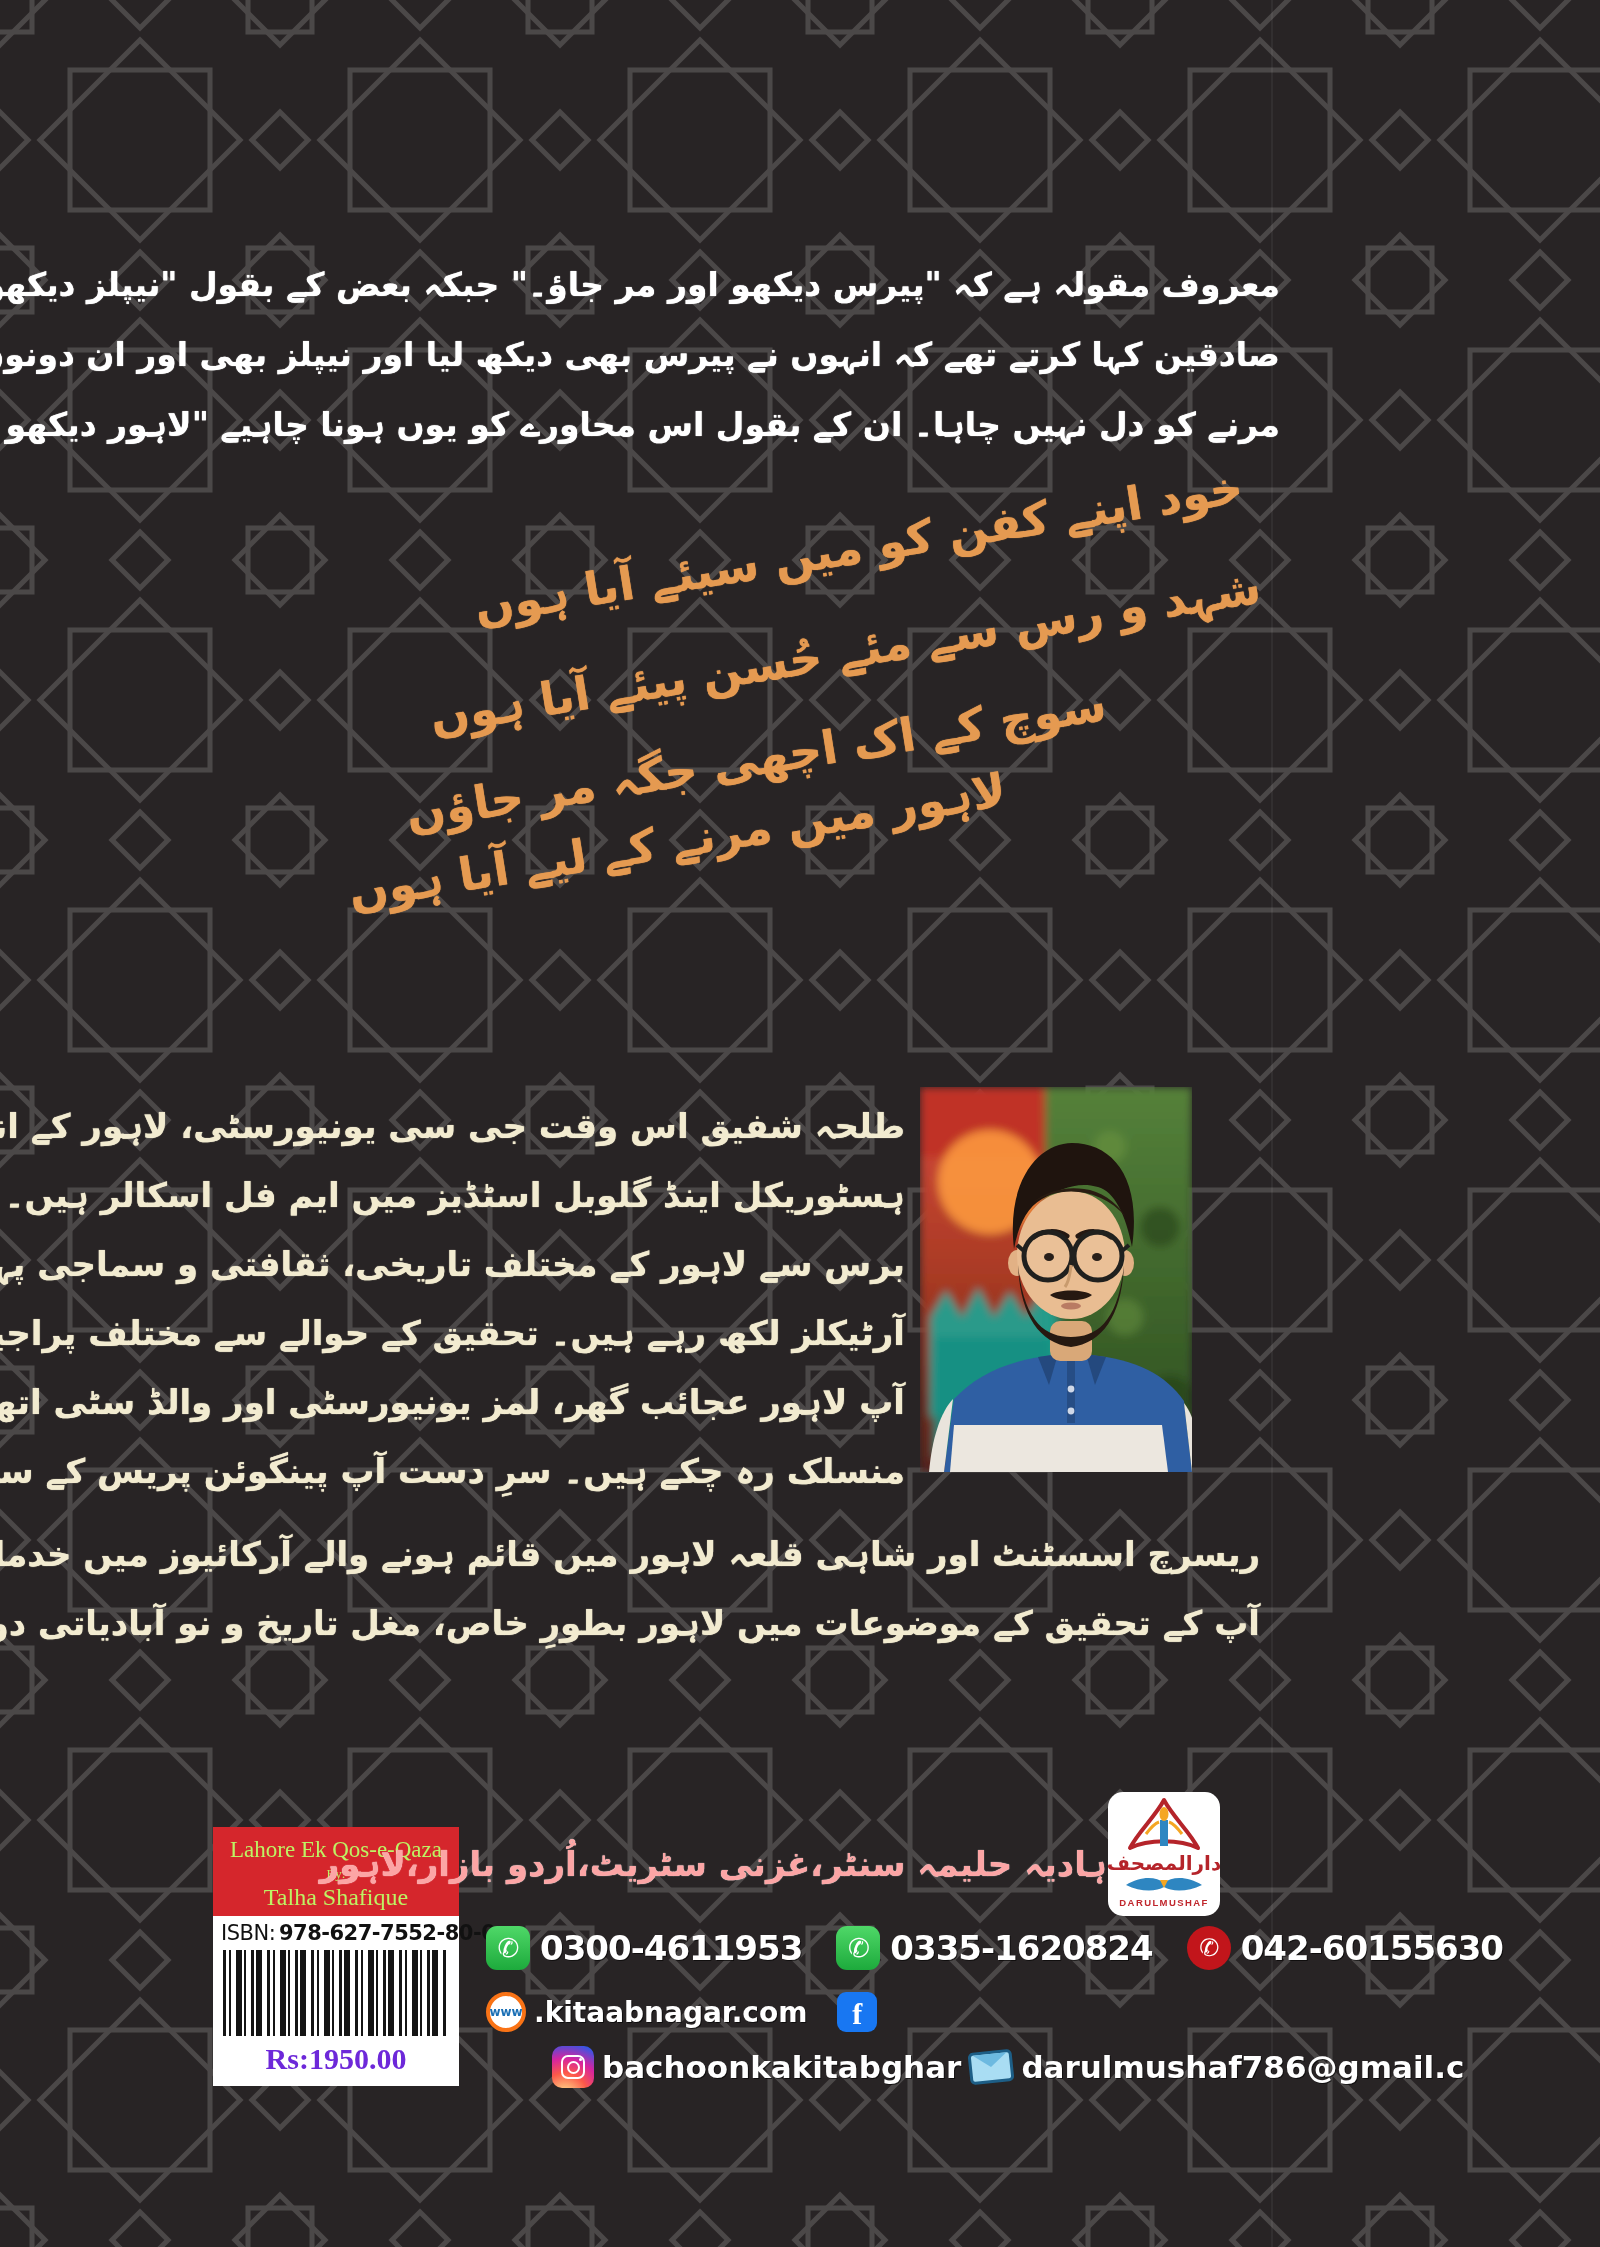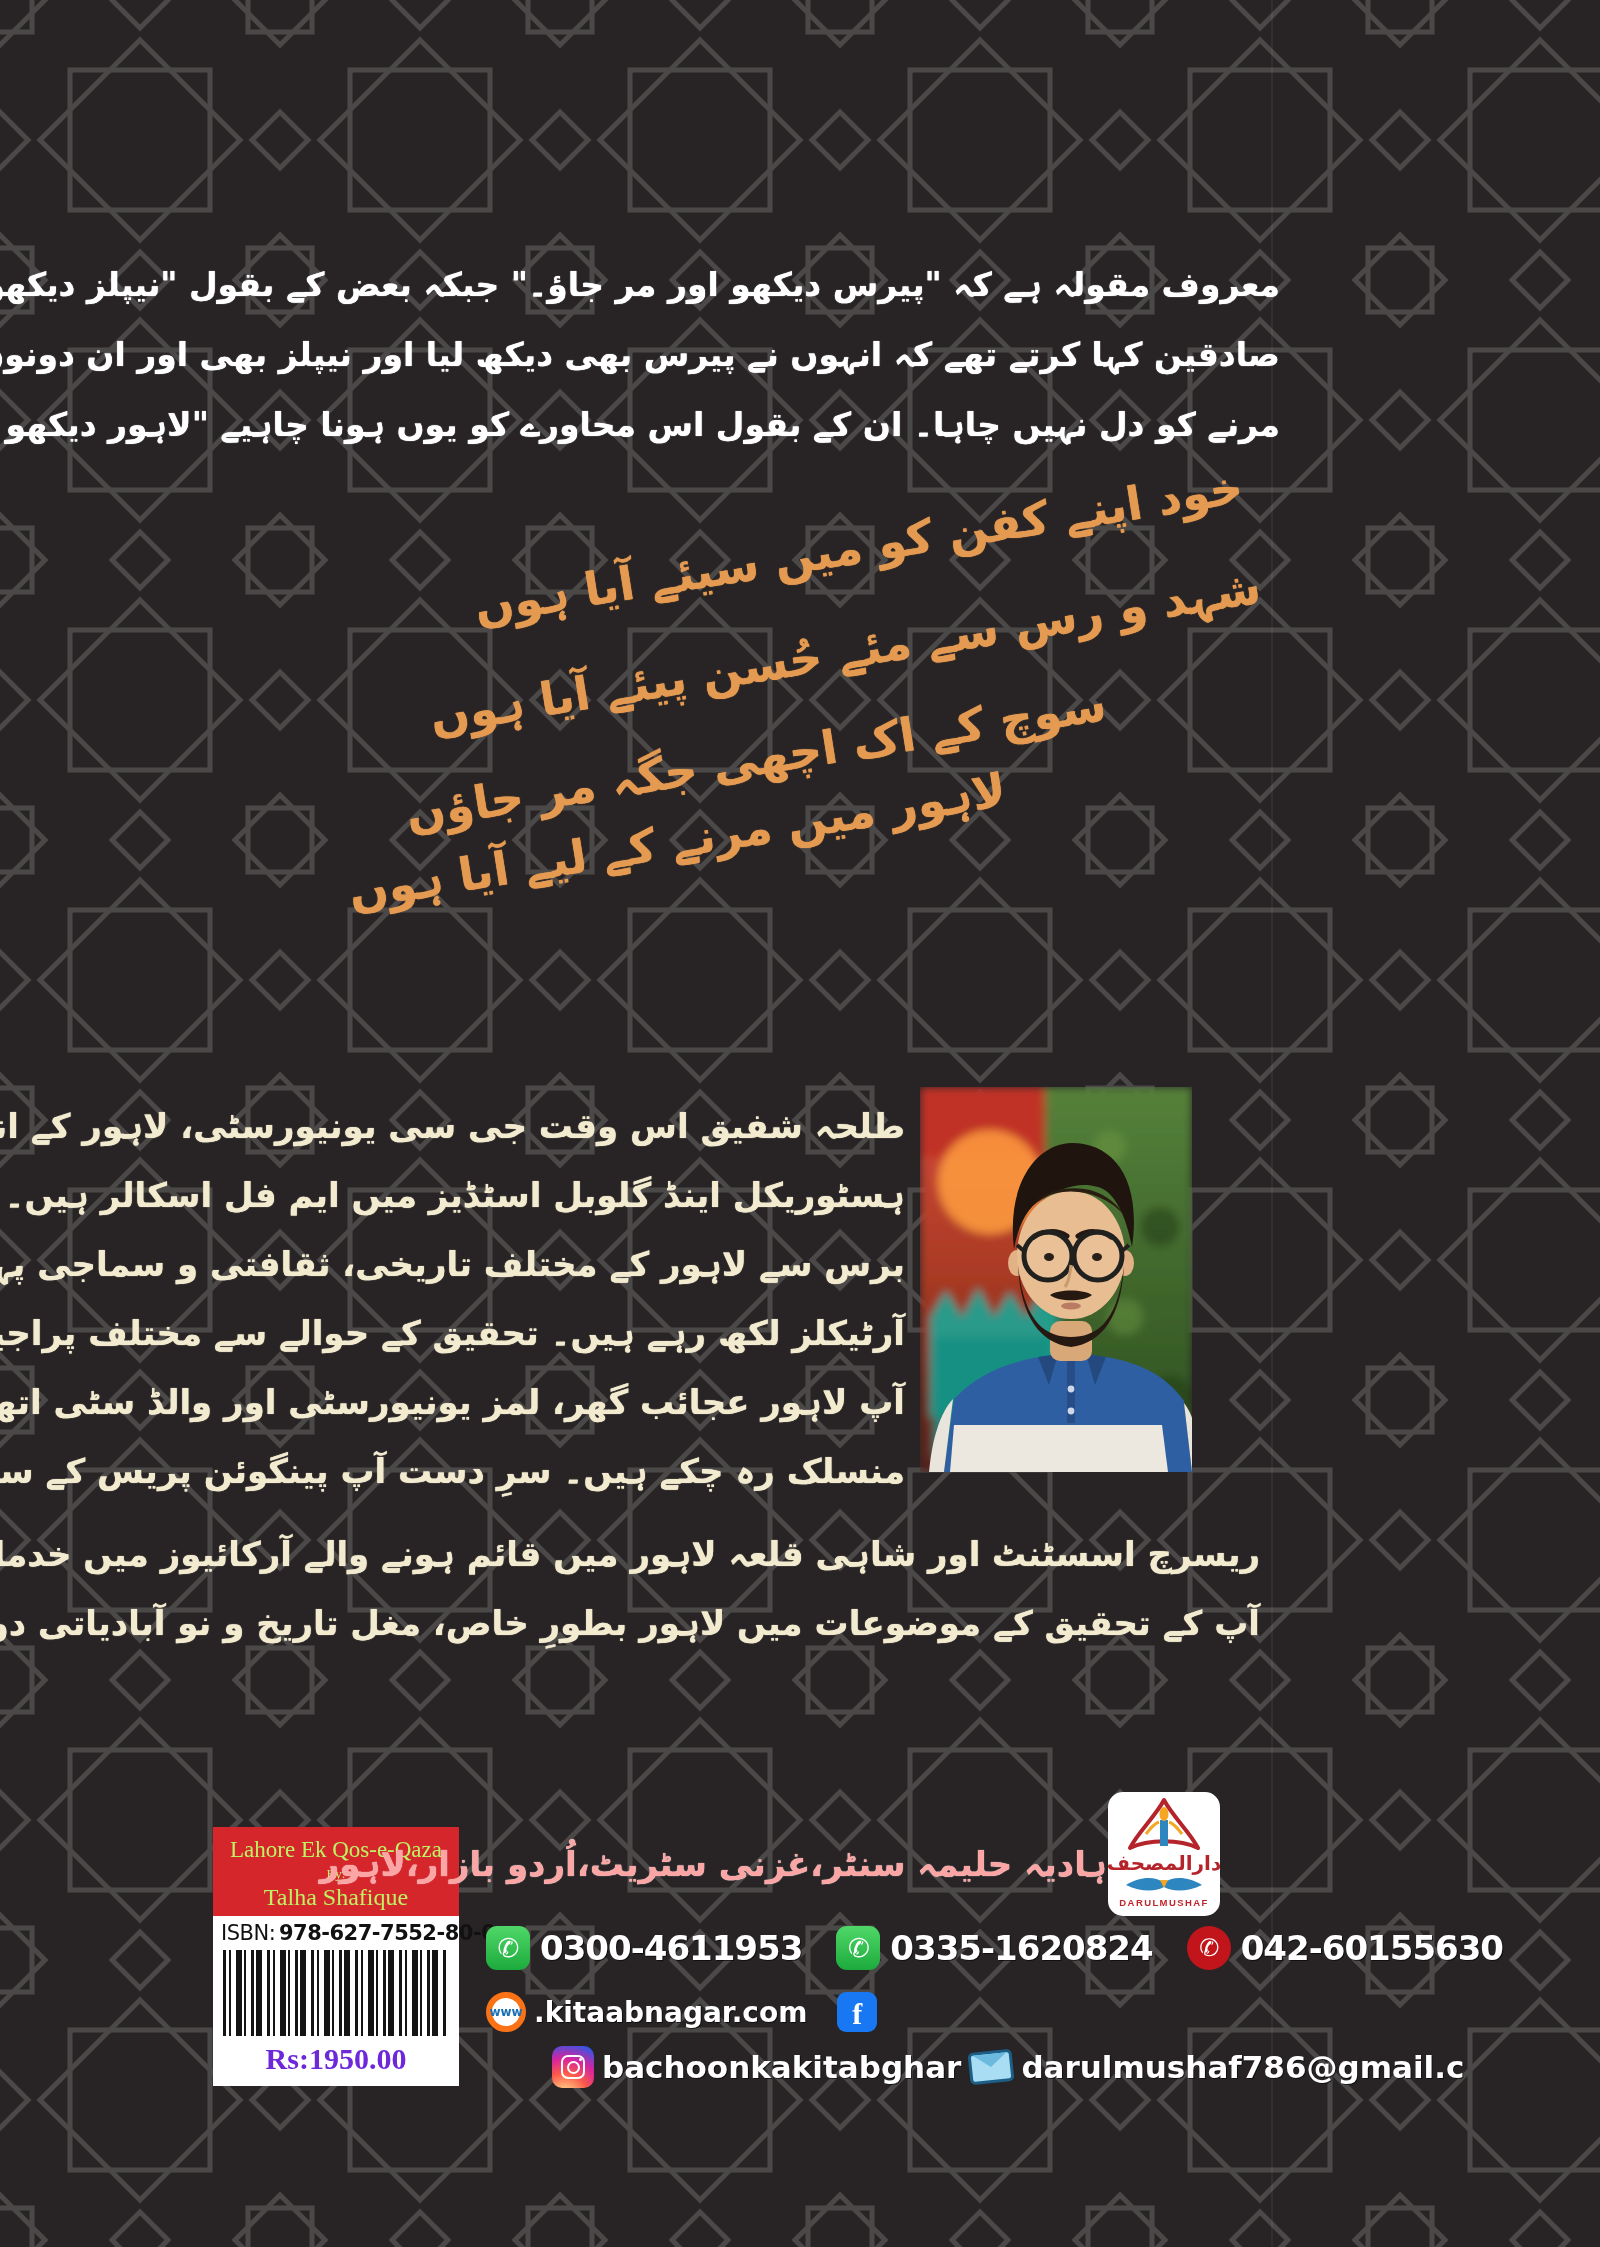--- a/index.html
+++ b/index.html
@@ -59,21 +59,21 @@
         text-shadow:1px 1px 0 rgba(0,0,0,.6);}
   #row1{left:486px;top:1926px;font-size:34px;font-weight:700;letter-spacing:-1px;gap:10px;}
   #row2{left:486px;top:1992px;font-size:28px;font-weight:600;gap:8px;}
   #row3{left:552px;top:2046px;font-size:31px;font-weight:600;gap:8px;}
   .sp{width:14px;}
 
   .ic{display:flex;align-items:center;justify-content:center;flex:none;}
   .wa{width:44px;height:44px;border-radius:11px;background:linear-gradient(#4fd868,#1daa3c);
       color:#fff;font-size:26px;font-weight:400;text-shadow:none;}
   .ph{width:44px;height:44px;border-radius:50%;background:#c2151b;color:#fff;font-size:24px;text-shadow:none;}
-  .globe{width:40px;height:40px;border-radius:50%;background:#fff;border:6px solid #f97316;
+  .globe{width:40px;height:40px;border-radius:50%;background:#fff;border:4px solid #f97316;
          color:#1a6fb5;font-size:12px;font-weight:800;letter-spacing:0;text-shadow:none;
          box-sizing:border-box;}
   .fb{width:40px;height:40px;border-radius:9px;background:#1877f2;color:#fff;
       font-family:"Liberation Serif",serif;font-weight:700;font-size:30px;line-height:30px;
       padding-top:4px;box-sizing:border-box;text-shadow:none;}
   .ig{width:42px;height:42px;border-radius:10px;
       background:radial-gradient(circle at 30% 120%,#fdf497 0%,#fd5949 40%,#d6249f 65%,#285AEB 95%);}
   .ig-cam{width:24px;height:24px;border:2.5px solid #fff;border-radius:7px;position:relative;box-sizing:border-box;}
   .ig-cam::after{content:"";position:absolute;inset:3.5px;border:2.5px solid #fff;border-radius:50%;}
   .ig-cam::before{content:"";position:absolute;top:1px;right:1px;width:3px;height:3px;background:#fff;border-radius:50%;}

